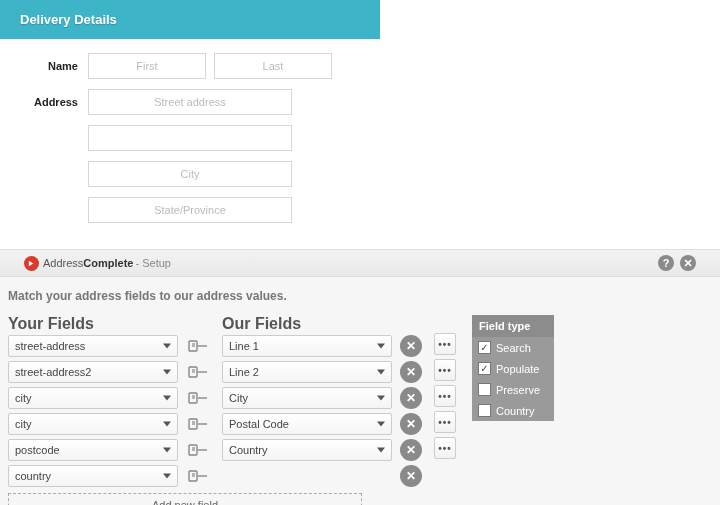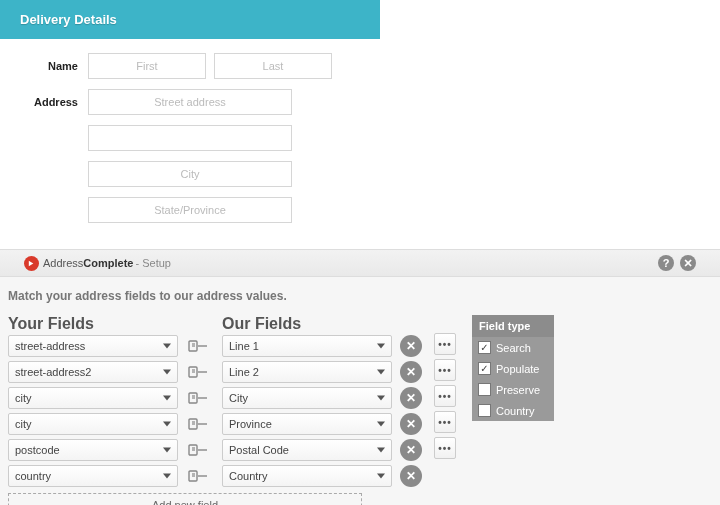--- a/index.html
+++ b/index.html
@@ -195,24 +195,20 @@
           </div>
           <div class="sel">
             <span>Line 2</span>
             <span class="caret"></span>
           </div>
           <div class="sel">
             <span>City</span>
             <span class="caret"></span>
           </div>
           <div class="sel">
-            <span>Province</span>
-            <span class="caret"></span>
-          </div>
-          <div class="sel">
             <span>Postal Code</span>
             <span class="caret"></span>
           </div>
           <div class="sel">
             <span>Country</span>
             <span class="caret"></span>
           </div>
         </div>
     </div>
 

